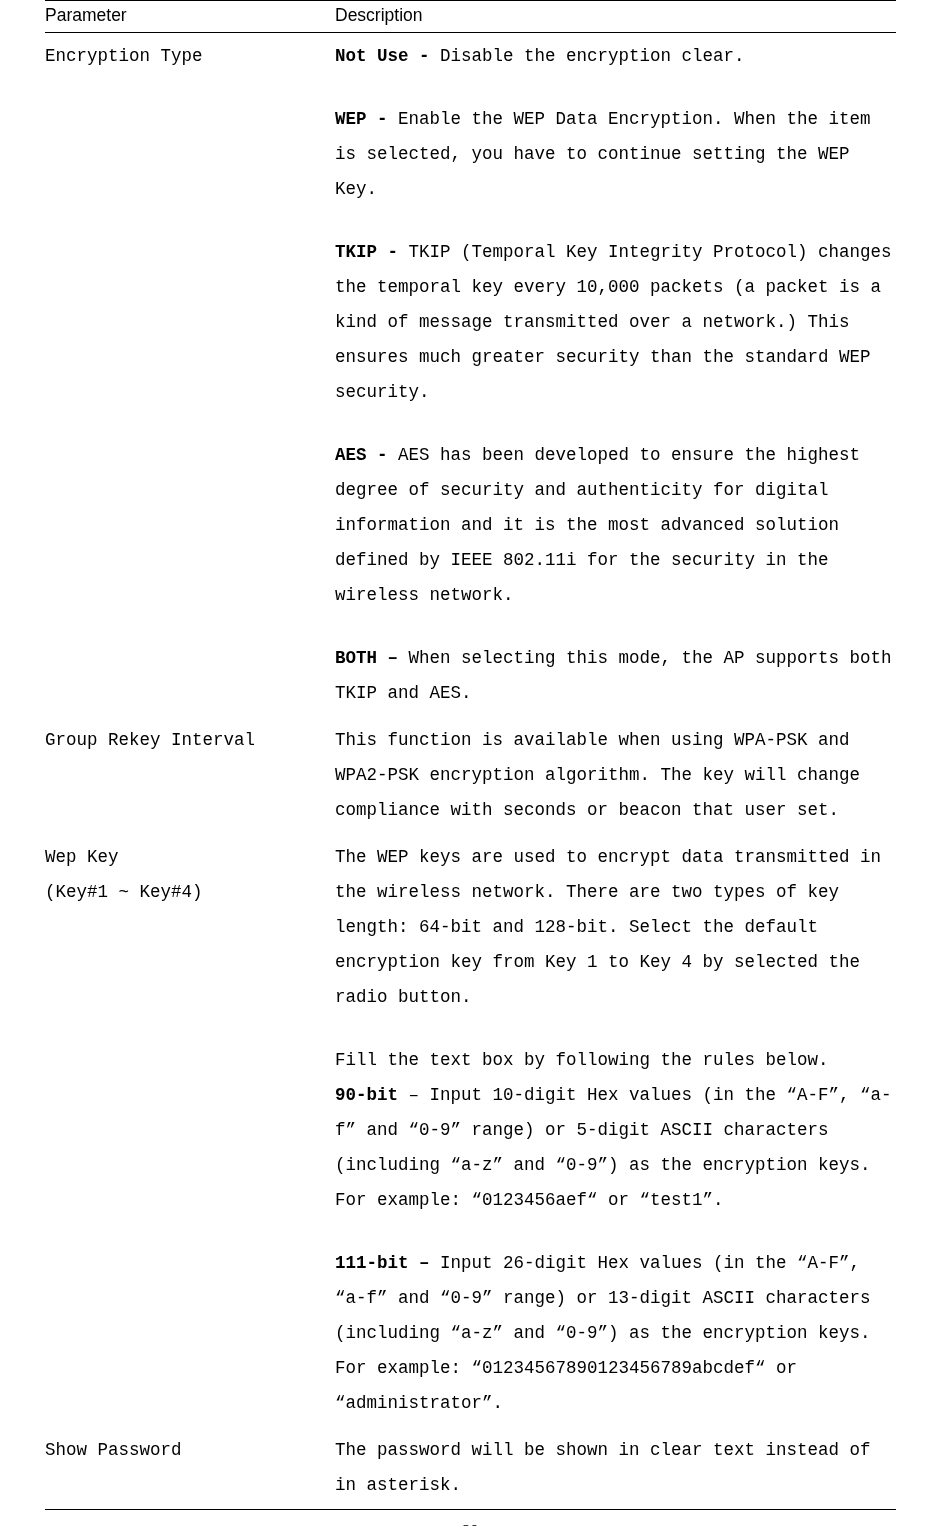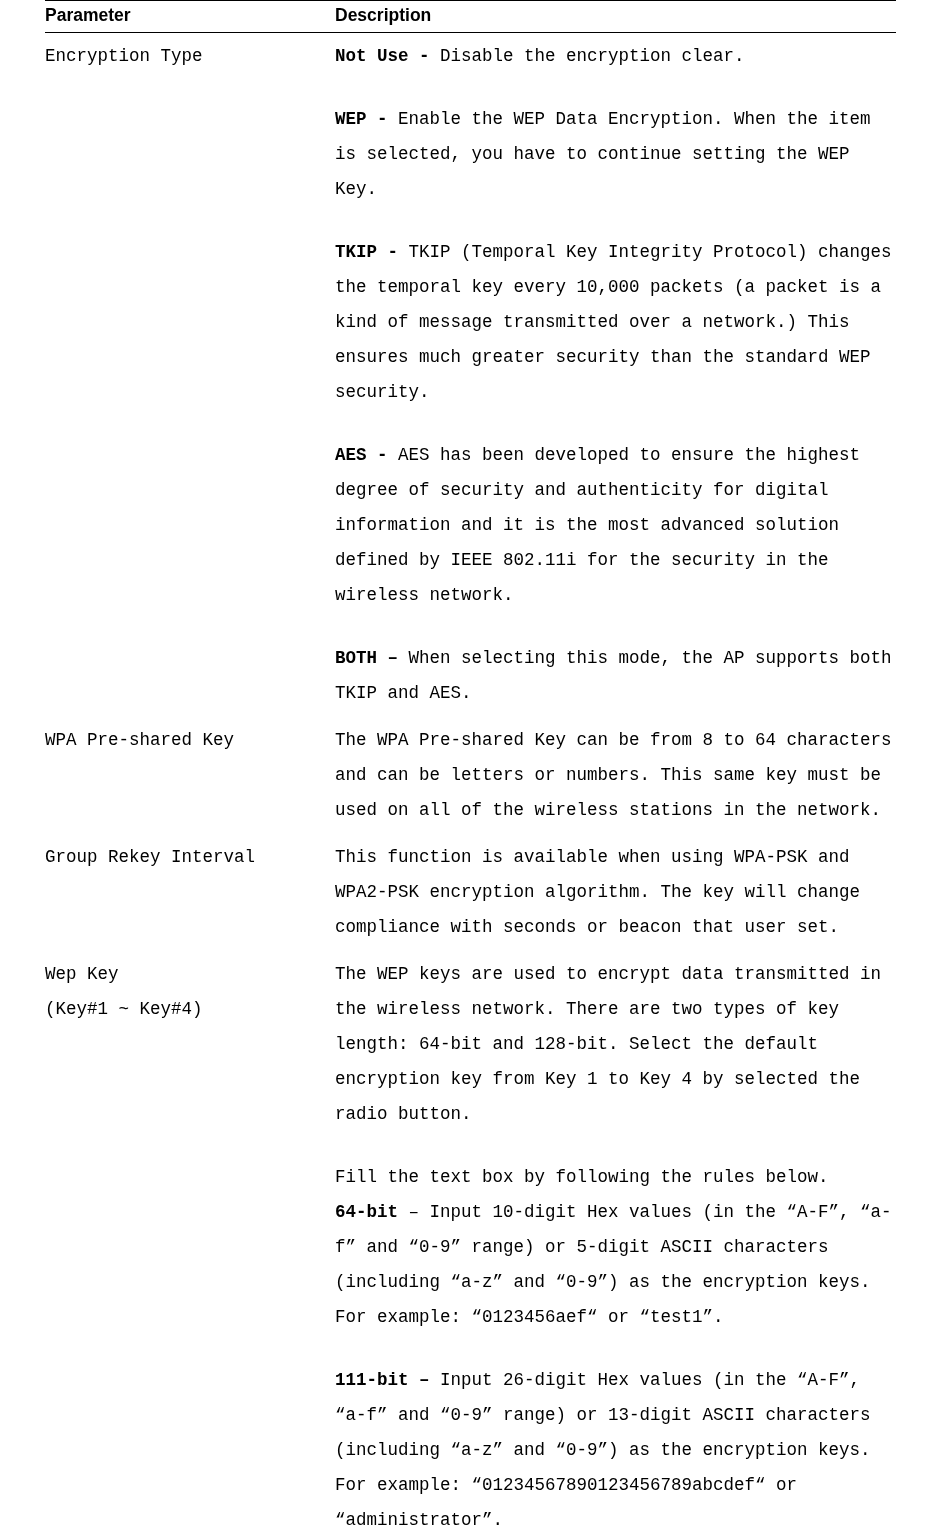--- a/index.html
+++ b/index.html
@@ -20,21 +20,21 @@
       min-height: 1500px;
       position: relative;
     }
     table.params {
       width: 100%;
       border-collapse: collapse;
       border-top: 1px solid #000;
       border-bottom: 1px solid #000;
     }
     table.params thead th {
-      font-weight: bold;
+      font-weight: normal;
       text-align: left;
       padding: 4px 0 6px 0;
       border-bottom: 1px solid #000;
       font-size: 17.5px;
       vertical-align: top;
     }
     table.params td {
       font-size: 17.5px;
       vertical-align: top;
       padding-top: 6px;
@@ -85,46 +85,46 @@
         <td class="col-param">Encryption Type</td>
         <td class="col-desc">
           <div class="para-block"><b>Not Use - </b><span>Disable the encryption clear.</span></div>
           <div class="para-block"><b>WEP - </b><span>Enable the WEP Data Encryption. When the item is selected, you have to continue setting the WEP Key.</span></div>
           <div class="para-block"><b>TKIP - </b><span>TKIP (Temporal Key Integrity Protocol) changes the temporal key every 10,000 packets (a packet is a kind of message transmitted over a network.) This ensures much greater security than the standard WEP security.</span></div>
           <div class="para-block"><b>AES - </b><span>AES has been developed to ensure the highest degree of security and authenticity for digital information and it is the most advanced solution defined by IEEE 802.11i for the security in the wireless network.</span></div>
           <div class="para-block"><b>BOTH – </b><span>When selecting this mode, the AP supports both TKIP and AES.</span></div>
         </td>
       </tr>
 
-      <tr>
-        <td class="col-param">WPA Pre-shared Key</td>
-        <td class="col-desc">
-          <div class="para-block"><span>The WPA Pre-shared Key can be from 8 to 64 characters and can be letters or numbers. This same key must be used on all of the wireless stations in the network.</span></div>
-        </td>
-      </tr>
 
       <tr>
         <td class="col-param">Group Rekey Interval</td>
         <td class="col-desc">
           <div class="para-block"><span>This function is available when using WPA-PSK and WPA2-PSK encryption algorithm. The key will change compliance with seconds or beacon that user set.</span></div>
         </td>
       </tr>
 
       <tr>
         <td class="col-param">
           <span>Wep Key</span><br>
           <span>(Key#1 ~ Key#4)</span>
         </td>
         <td class="col-desc">
           <div class="para-block"><span>The WEP keys are used to encrypt data transmitted in the wireless network. There are two types of key length: 64-bit and 128-bit. Select the default encryption key from Key 1 to Key 4 by selected the radio button.</span></div>
           <div class="para-block">
             <span>Fill the text box by following the rules below.</span><br>
-            <b>64-bit</b><span> – Input 10-digit Hex values (in the “A-F”, “a-f” and “0-9” range) or 5-digit ASCII characters (including “a-z” and “0-9”) as the encryption keys. For example: “0123456aef“ or “test1”.</span>
+            <b>90-bit</b><span> – Input 10-digit Hex values (in the “A-F”, “a-f” and “0-9” range) or 5-digit ASCII characters (including “a-z” and “0-9”) as the encryption keys. For example: “0123456aef“ or “test1”.</span>
           </div>
           <div class="para-block"><b>111-bit – </b><span>Input 26-digit Hex values (in the “A-F”, “a-f” and “0-9” range) or 13-digit ASCII characters (including “a-z” and “0-9”) as the encryption keys. For example: “01234567890123456789abcdef“ or “administrator”.</span></div>
         </td>
       </tr>
 
+      <tr>
+        <td class="col-param">Show Password</td>
+        <td class="col-desc">
+          <div class="para-block" style="margin-bottom:0;"><span>The password will be shown in clear text instead of in asterisk.</span></div>
+        </td>
+      </tr>
     </tbody>
   </table>
 
   <div class="page-number">29</div>
 </div>
 
 </body></html>

